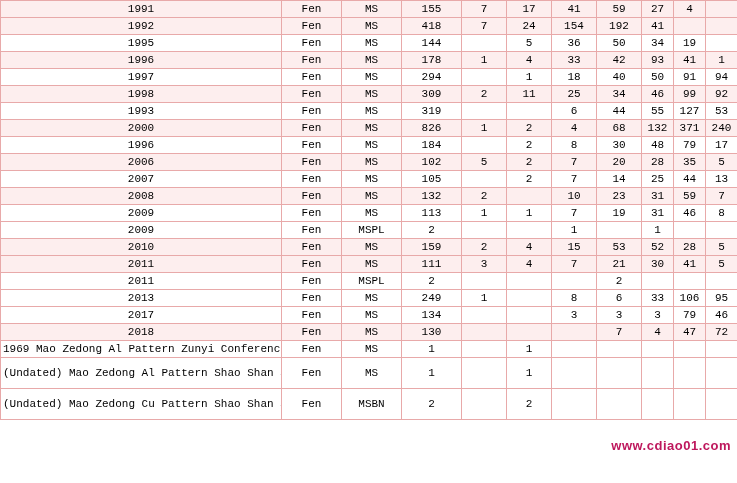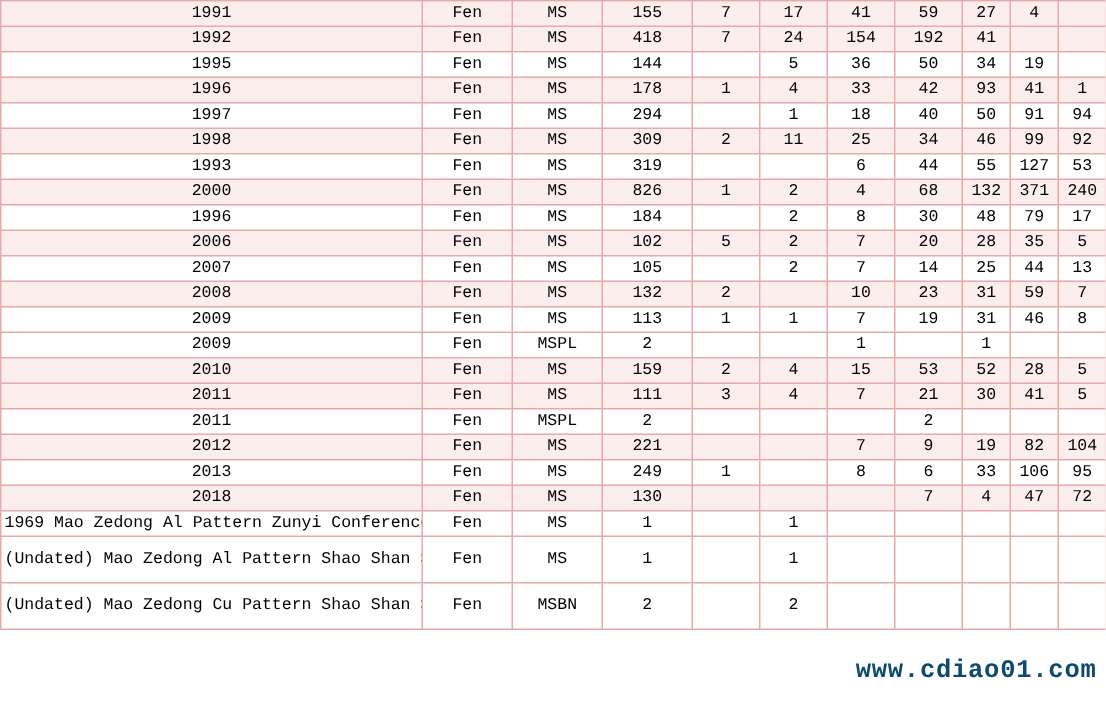--- a/index.html
+++ b/index.html
@@ -50,24 +50,24 @@
   col.c8 { width: 32px; }
   col.c9 { width: 32px; }
   col.c10 { width: 32px; }
 
   td.namecell { text-align: center; }
   td.two-line { line-height: 13px; white-space: normal; font-size: 11px; }
   .watermark {
     position: absolute;
     right: 6px;
     top: 438px;
-    font-family: Liberation Mono, monospace;
-    font-size: 17px;
+    font-family: Liberation Sans, sans-serif;
+    font-size: 13px;
     font-weight: bold;
-    color: #0c4a6e;
+    color: #be185d;
     letter-spacing: 0.5px;
     pointer-events: none;
   }
 </style>
 </head>
 <body>
 
 <table class="coin-table">
   <colgroup>
     <col class="c0">
@@ -297,46 +297,46 @@
       <td>MSPL</td>
       <td>2</td>
       <td></td>
       <td></td>
       <td></td>
       <td>2</td>
       <td></td>
       <td></td>
       <td></td>
     </tr>
-    <tr class="alt">
-      <td class="namecell">2012</td>
-      <td>Fen</td>
-      <td>MS</td>
-      <td>221</td>
-      <td></td>
-      <td></td>
-      <td>7</td>
-      <td>9</td>
-      <td>19</td>
-      <td>82</td>
-      <td>104</td>
-    </tr>
     <tr class="plain">
       <td class="namecell">2013</td>
       <td>Fen</td>
       <td>MS</td>
       <td>249</td>
       <td>1</td>
       <td></td>
       <td>8</td>
       <td>6</td>
       <td>33</td>
       <td>106</td>
       <td>95</td>
     </tr>
+    <tr class="plain">
+      <td class="namecell">2017</td>
+      <td>Fen</td>
+      <td>MS</td>
+      <td>134</td>
+      <td></td>
+      <td></td>
+      <td>3</td>
+      <td>3</td>
+      <td>3</td>
+      <td>79</td>
+      <td>46</td>
+    </tr>
     <tr class="alt">
       <td class="namecell">2018</td>
       <td>Fen</td>
       <td>MS</td>
       <td>130</td>
       <td></td>
       <td></td>
       <td></td>
       <td>7</td>
       <td>4</td>

